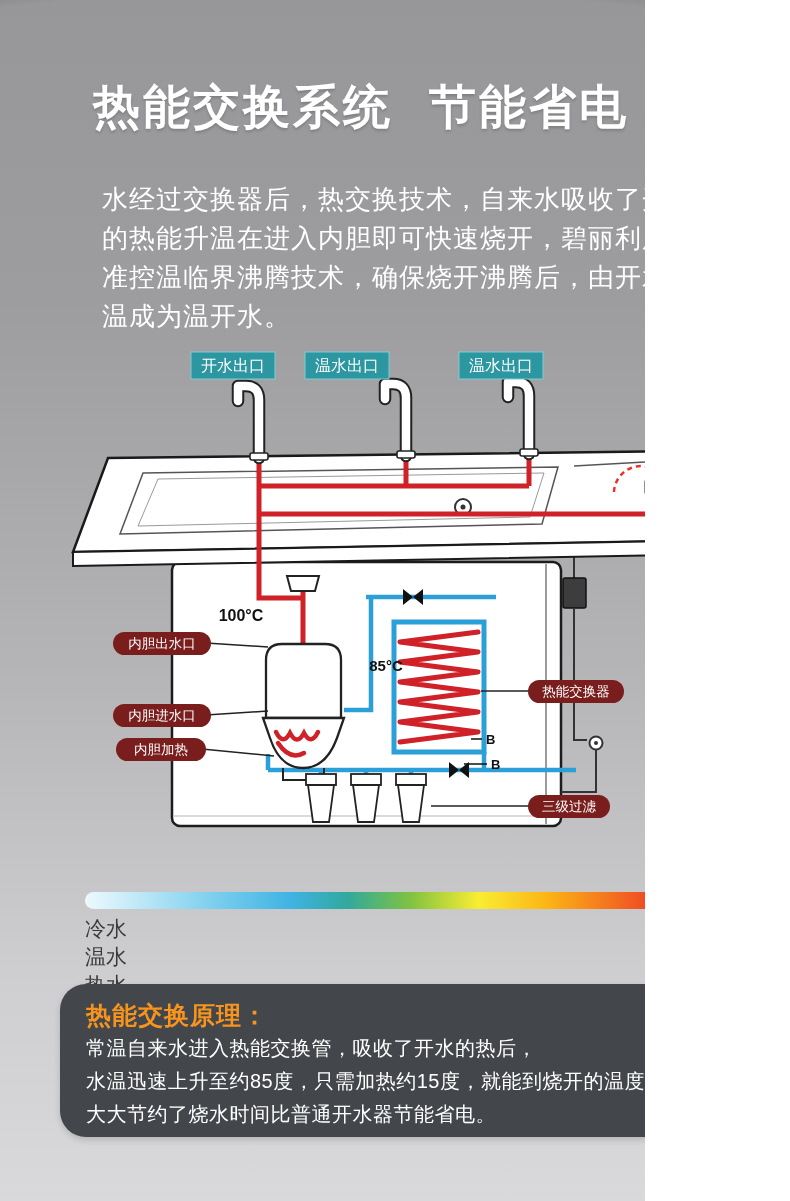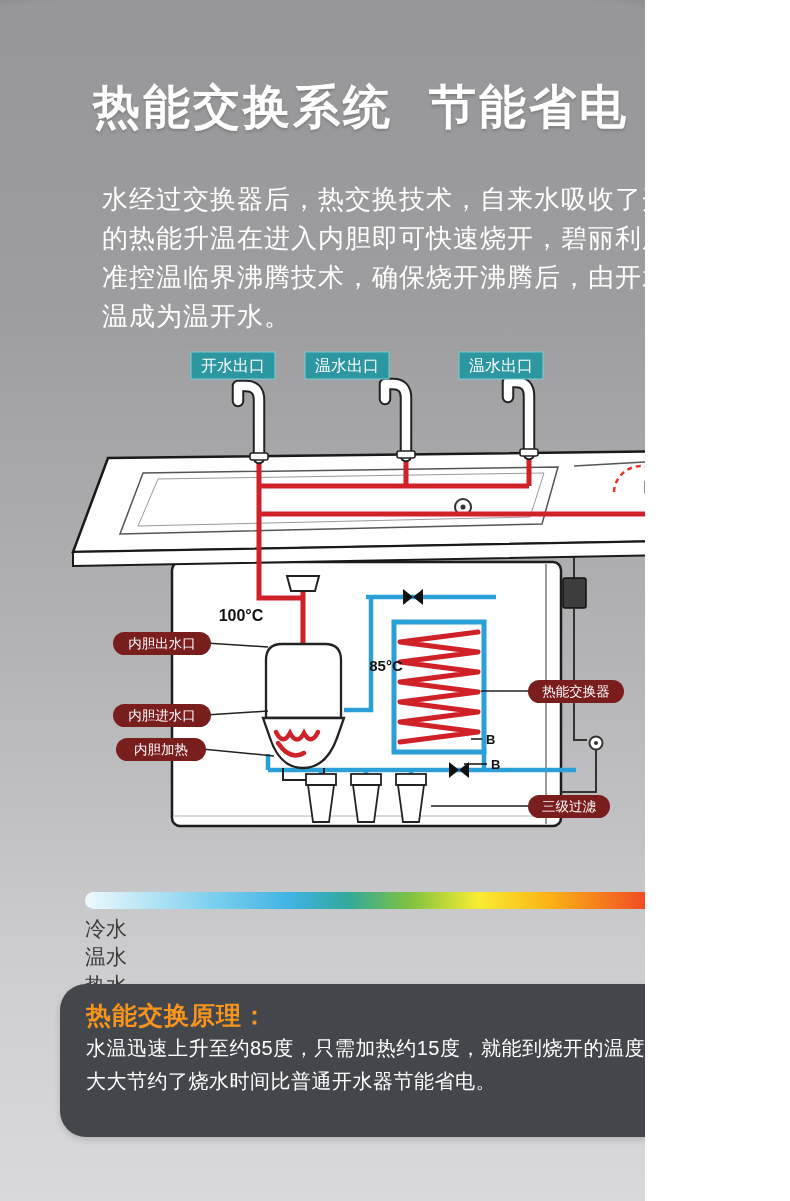--- a/index.html
+++ b/index.html
@@ -190,16 +190,17 @@
 
   <div class="temp-bar"></div>
   <div class="temp-labels">
     <span>冷水</span>
     <span>温水</span>
     <span>热水</span>
   </div>
 
   <div class="principle-box">
     <div class="principle-title">热能交换原理：</div>
+    <div class="principle-line">常温自来水进入热能交换管，吸收了开水的热后，</div>
     <div class="principle-line">水温迅速上升至约85度，只需加热约15度，就能到烧开的温度</div>
     <div class="principle-line">大大节约了烧水时间比普通开水器节能省电。</div>
   </div>
 </div>
 
 </body></html>

